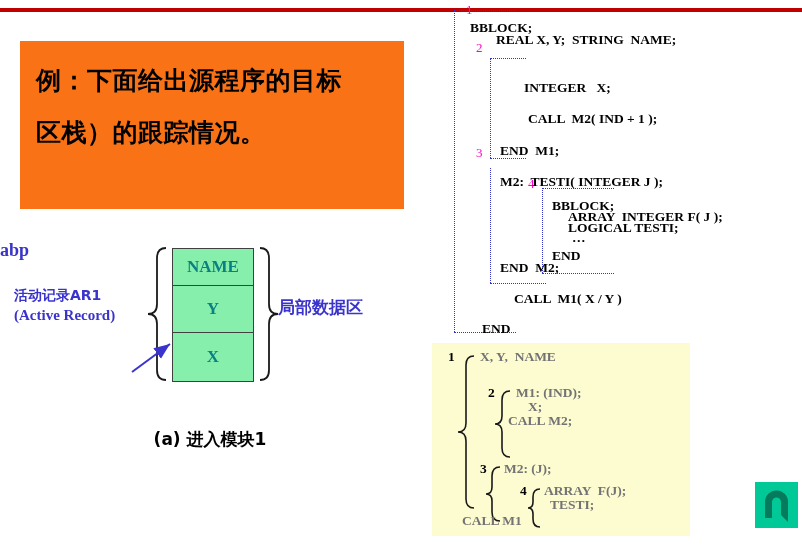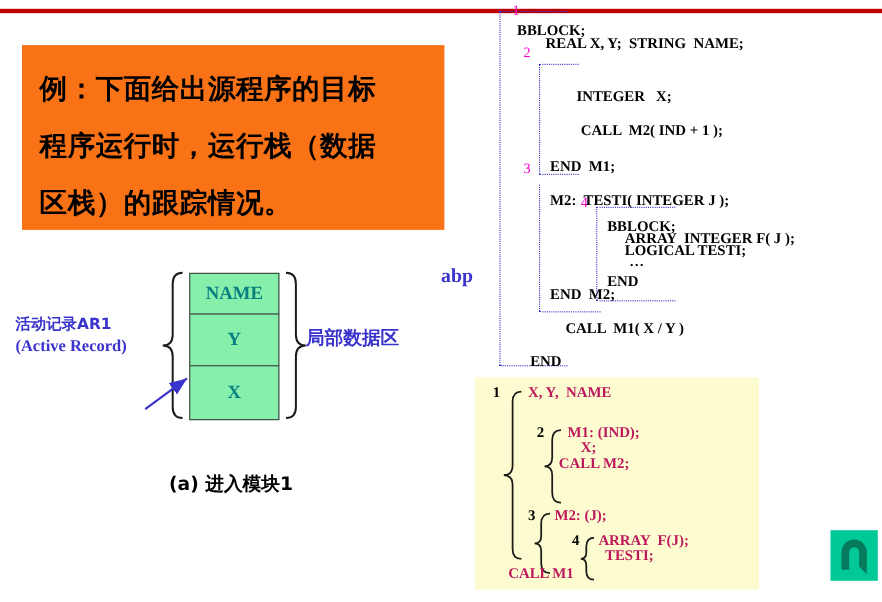--- a/index.html
+++ b/index.html
@@ -78,21 +78,21 @@
     position: absolute;
     left: 432px; top: 343px;
     width: 258px; height: 193px;
     background: #fdfbd0;
   }
   #nest-panel .nl {
     position: absolute;
     font-family: "Liberation Serif", serif;
     font-weight: bold;
     font-size: 13.5px;
-    color: #be185d;
+    color: #737373;
     white-space: pre;
   }
   #nest-panel .nnum {
     position: absolute;
     font-family: "Liberation Serif", serif;
     font-weight: bold;
     font-size: 13.5px;
     color: #000000;
   }
 
@@ -143,21 +143,20 @@
     left: 278px; top: 56px;
     font-family: Liberation Serif, serif;
     font-size: 17px;
   }
   #label-abp {
     left: 100px; top: 106px;
     font-family: "Liberation Serif", serif;
     font-size: 18px;
     font-weight: bold;
     color: #3a33cc;
-    text-align: right;
   }
   #ar-caption {
     position: absolute;
     left: 0; top: 188px;
     width: 420px;
     text-align: center;
     font-family: "DejaVu Sans", sans-serif;
     font-weight: bold;
     font-size: 17px;
     color: #000000;
@@ -171,21 +170,20 @@
     background: #00c896;
   }
 </style>
 </head>
 <body>
 
 <div id="top-rule"></div>
 
 <div id="title-panel">
   <div class="tline">例：下面给出源程序的目标</div>
-  <div class="tline">程序运行时，运行栈（数据</div>
   <div class="tline">区栈）的跟踪情况。</div>
 </div>
 
 <div id="code-panel">
 
   <div class="dotv" style="left:2px;  top:0px;   height:322px;"></div>
   <div class="doth" style="left:2px;  top:0px;   width:62px;"></div>
   <div class="doth" style="left:2px;  top:322px; width:62px;"></div>
 
   <div class="dotv" style="left:38px; top:48px;  height:100px;"></div>

